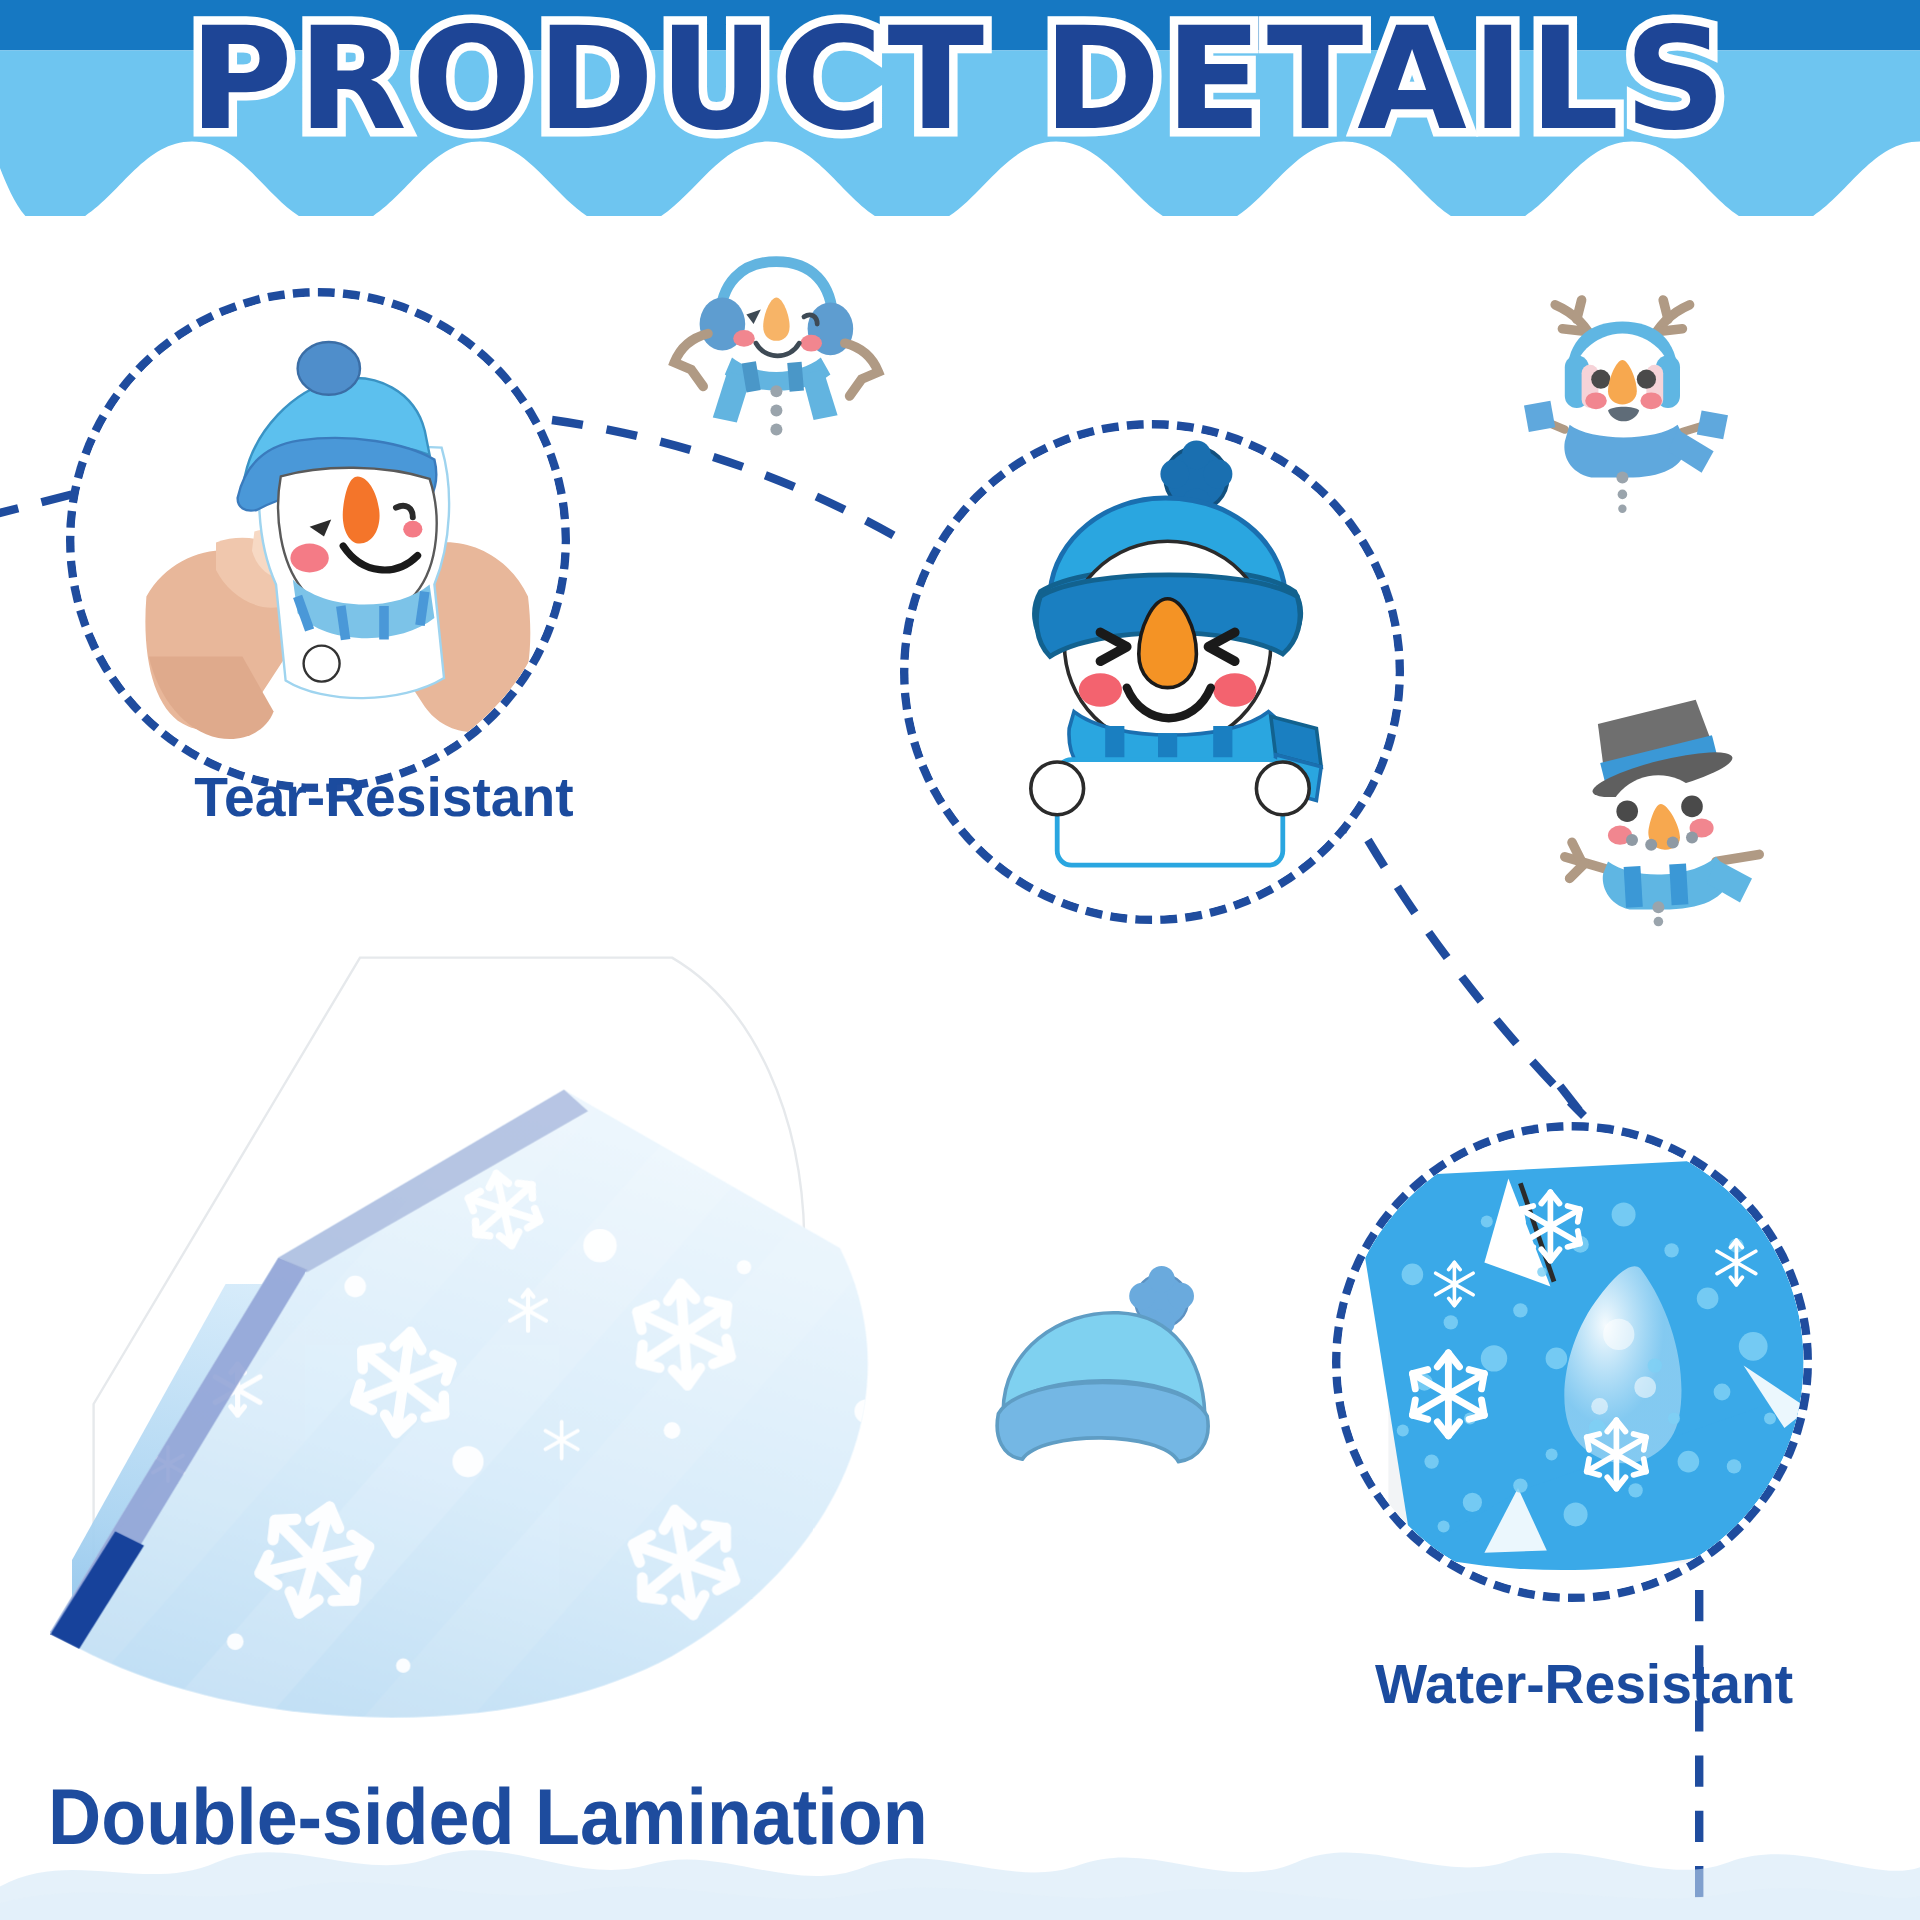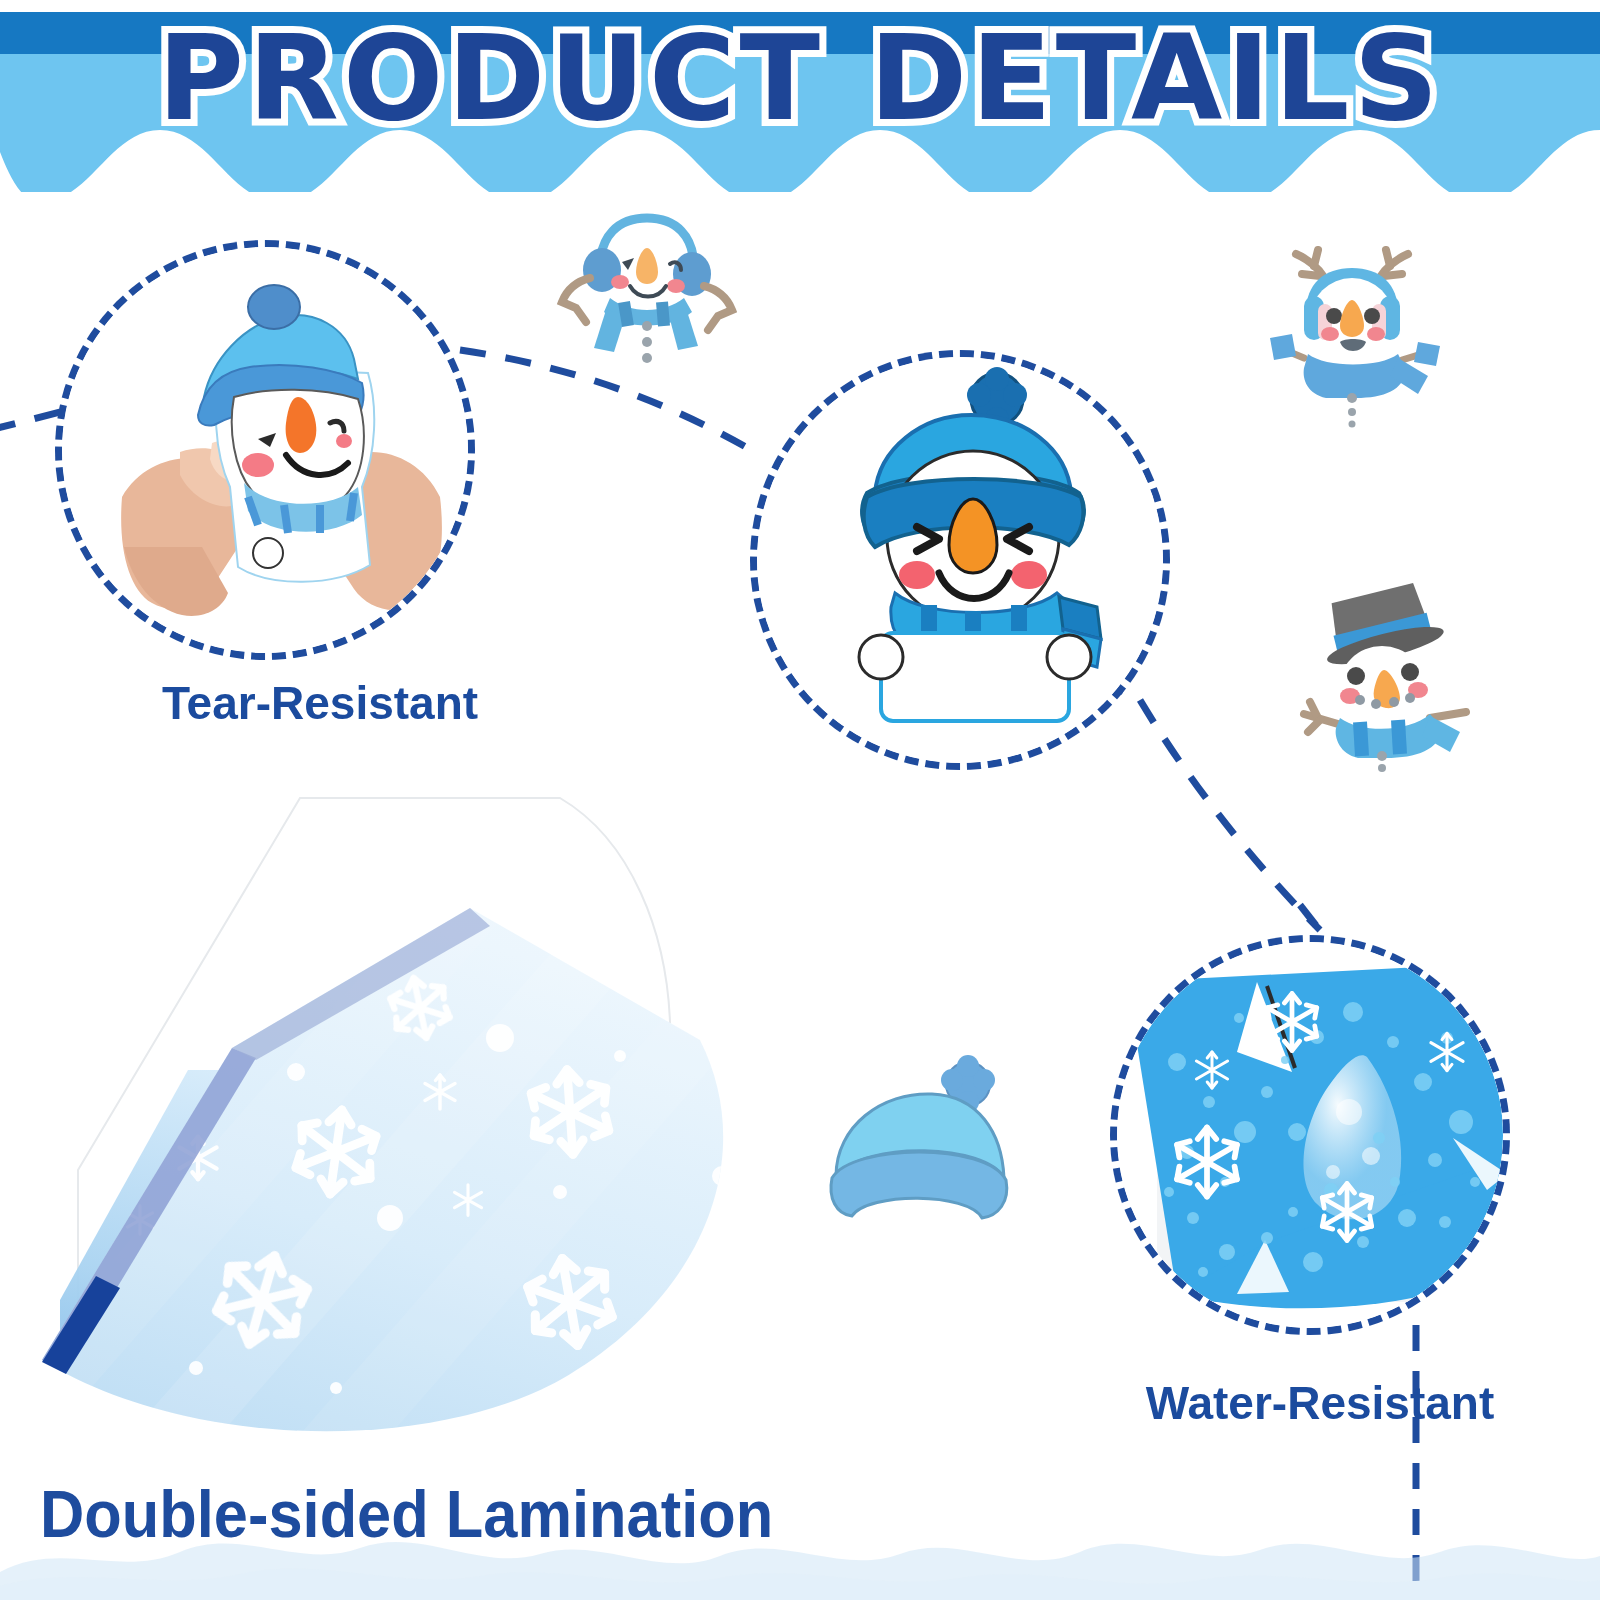--- a/index.html
+++ b/index.html
@@ -6,21 +6,21 @@
   body{
     width:1600px;height:1600px;
     background:#ffffff;
     font-family:"Liberation Sans", sans-serif;
     overflow:hidden;
     position:relative;
   }
   #stage{position:absolute;inset:0;width:1600px;height:1600px;overflow:hidden;}
 
   
-  .header{position:absolute;left:0;top:12px;width:1496px;height:175px;}
+  .header{position:absolute;left:0;top:0;width:1496px;height:175px;}
   .header svg{position:absolute;left:0;top:0;}
   .header-title{
     position:absolute;left:0;top:-4px;width:1600px;
     text-align:center;
     font-family:"DejaVu Sans", sans-serif;
     font-weight:bold;
     font-size:118px;
     letter-spacing:4px;
     line-height:140px;
     color:#1e4596;
@@ -42,21 +42,21 @@
 
   .label{
     position:absolute;
     text-align:center;
     color:#1b4b9e;
     font-weight:bold;
     font-family:"Liberation Sans", sans-serif;
     line-height:1.12;
     white-space:pre-line;
   }
-  .label-tear{left:20px;top:678px;width:600px;font-size:46px;}
+  .label-tear{left:20px;top:639px;width:600px;font-size:46px;}
   .label-center{left:690px;top:780px;width:560px;font-size:43px;}
   .label-water{left:1040px;top:1378px;width:560px;font-size:46px;}
   .label-lamination{
     left:40px;top:1478px;width:980px;font-size:66px;text-align:left;
     color:#1e4c9e;transform:scaleX(0.93);transform-origin:left center;
   }
 
   .dash-svg{position:absolute;left:0;top:0;width:1600px;height:1600px;pointer-events:none;}
 
   .deco{position:absolute;}

